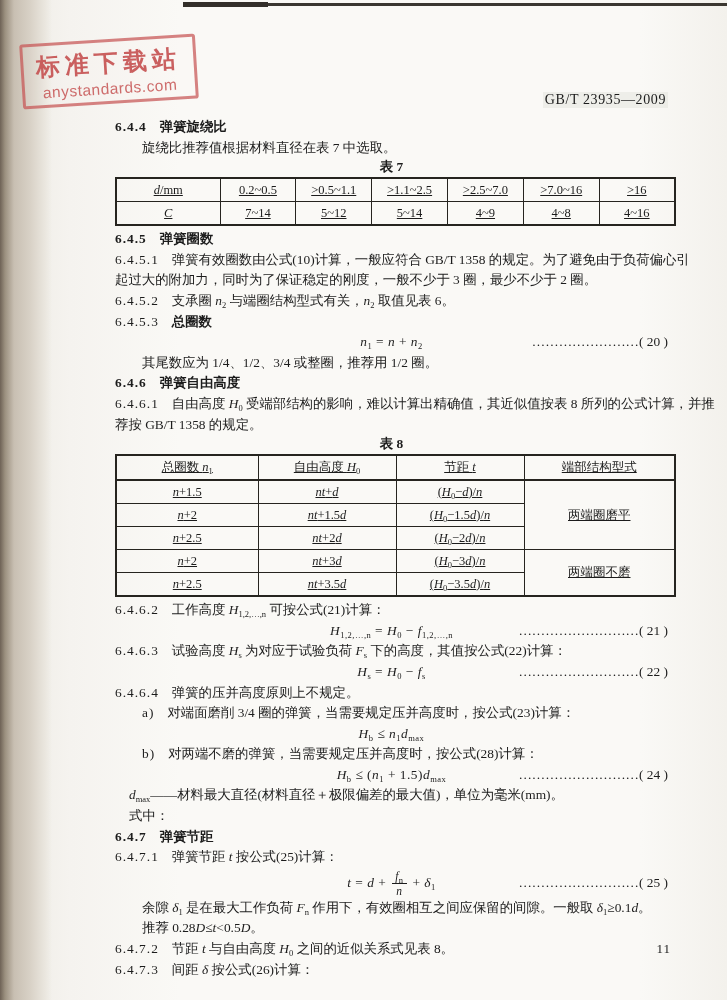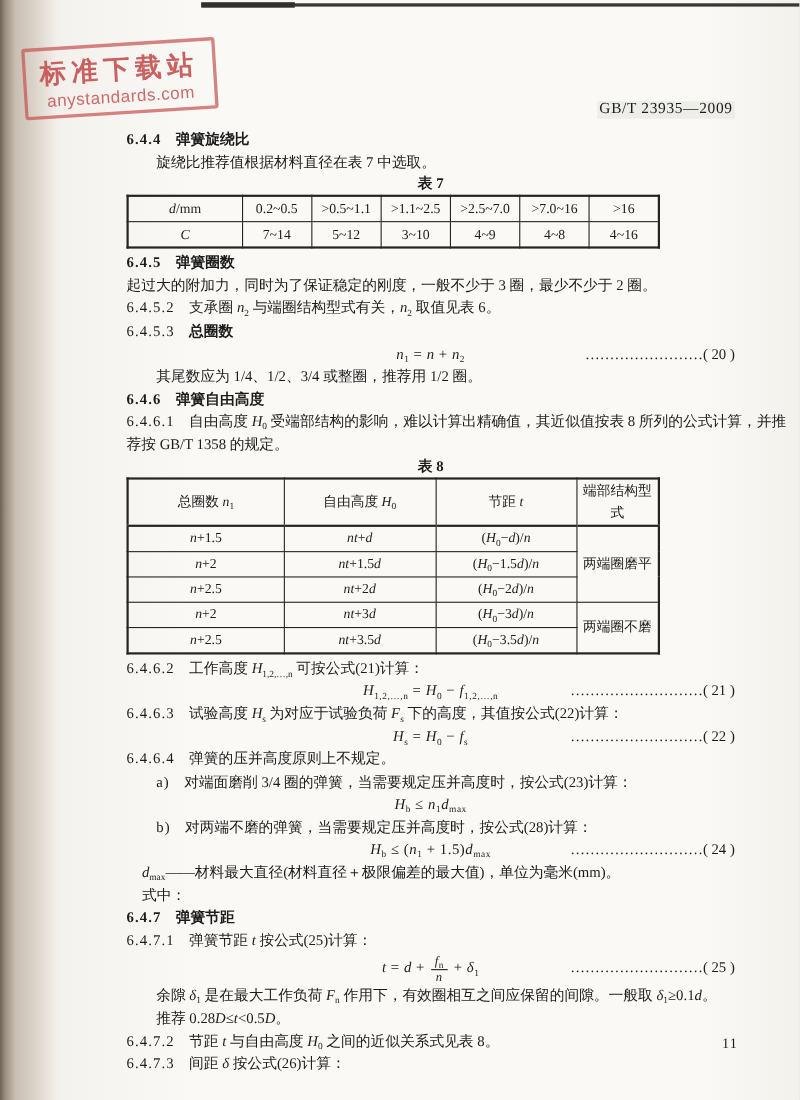--- a/index.html
+++ b/index.html
@@ -22,21 +22,21 @@
   .content{position:absolute;left:115px;top:117px;width:553px;font-size:13.4px;line-height:20.6px;}
   .line{white-space:nowrap;}
   .indent{padding-left:27px;}
   .indent-sm{padding-left:14px;}
   .cnum{margin-right:13px;letter-spacing:1px;}
   .heading{font-weight:bold;}
   .heading .cnum{letter-spacing:1px;}
   i{font-style:italic;}
   sub{font-size:8.5px;line-height:0;vertical-align:-3px;}
   .tbl-caption{text-align:center;font-weight:bold;height:17px;line-height:17px;font-size:13.4px;}
-  table{border-collapse:collapse;table-layout:fixed;border:2px solid #26241f;margin:2px 0 3px 0;width:485px;}
+  table{border-collapse:collapse;table-layout:fixed;border:2px solid #26241f;margin:2px 0 3px 0;width:561px;text-decoration:underline;}
   td{border:1px solid #26241f;text-align:center;font-size:12.5px;padding:0;height:22px;
      font-family:"Liberation Serif","DejaVu Serif",serif;}
   .t7 td{height:22px;}
   .t8 tr.hdr td{height:23px;border-bottom-width:2px;}
   .eq-row{position:relative;text-align:center;height:20.6px;line-height:20.6px;}
   .eq-row.tall{height:30px;line-height:30px;}
   .eq-formula{letter-spacing:0.5px;}
   .eq-tail{position:absolute;right:0;top:0;white-space:nowrap;}
   .frac{display:inline-block;vertical-align:middle;text-align:center;line-height:1;margin:0 2px;}
   .fr-n{display:block;font-size:11.5px;line-height:12px;padding:0 3px 1px 3px;border-bottom:1px solid #1c1c1c;}
@@ -82,30 +82,33 @@
         <td>&gt;0.5~1.1</td>
         <td>&gt;1.1~2.5</td>
         <td>&gt;2.5~7.0</td>
         <td>&gt;7.0~16</td>
         <td>&gt;16</td>
       </tr>
       <tr>
         <td><i>C</i></td>
         <td>7~14</td>
         <td>5~12</td>
-        <td>3~10</td>
+        <td>5~14</td>
         <td>4~9</td>
         <td>4~8</td>
         <td>4~16</td>
       </tr>
     </tbody>
       </table>
 
     <div class="line heading" style="margin-top:3px">
       <span class="cnum">6.4.5</span><span>弹簧圈数</span>
+    </div>
+    <div class="line">
+      <span class="cnum">6.4.5.1</span><span>弹簧有效圈数由公式(10)计算，一般应符合 GB/T 1358 的规定。为了避免由于负荷偏心引</span>
     </div>
     <div class="line">起过大的附加力，同时为了保证稳定的刚度，一般不少于 3 圈，最少不少于 2 圈。</div>
     <div class="line">
       <span class="cnum">6.4.5.2</span><span>支承圈 <i>n</i><sub>2</sub> 与端圈结构型式有关，<i>n</i><sub>2</sub> 取值见表 6。</span>
     </div>
     <div class="line">
       <span class="cnum">6.4.5.3</span><span class="heading">总圈数</span>
     </div>
     <div class="eq-row">
       <span class="eq-formula"><i>n</i><sub>1</sub> = <i>n</i> + <i>n</i><sub>2</sub></span>

